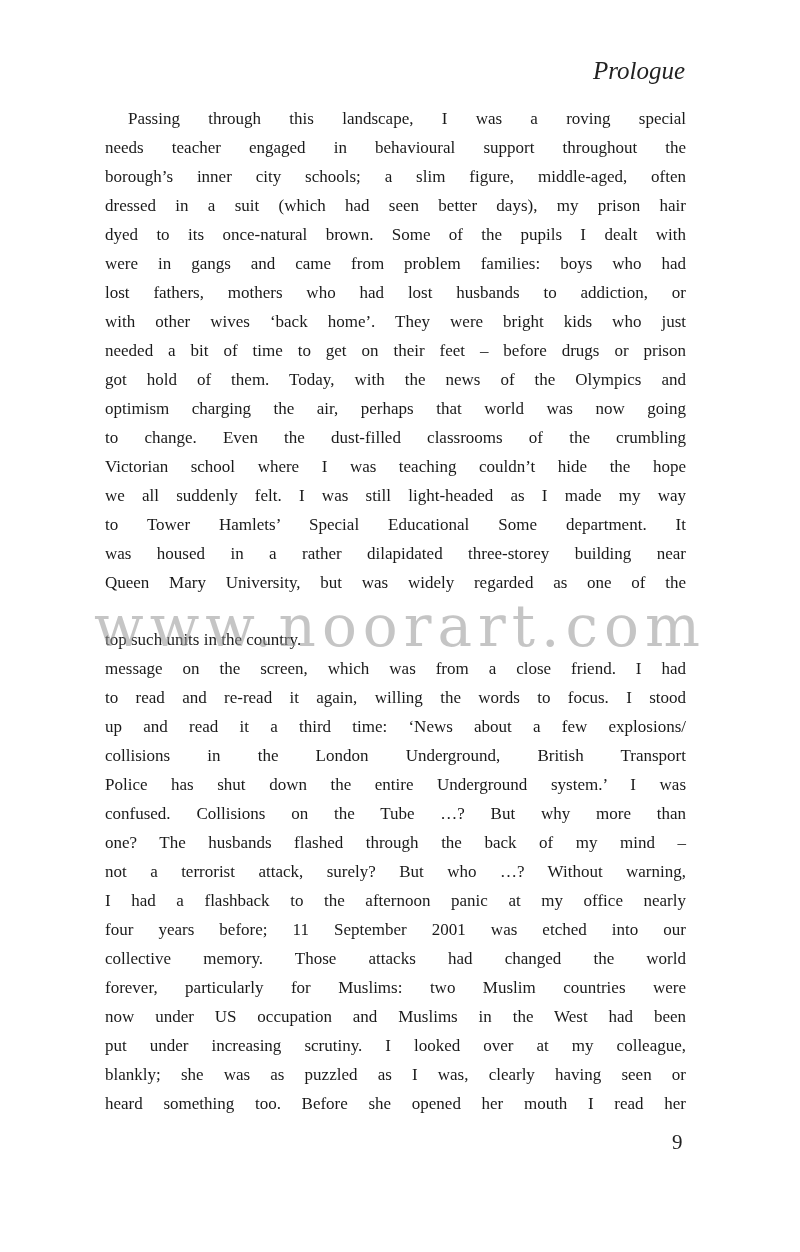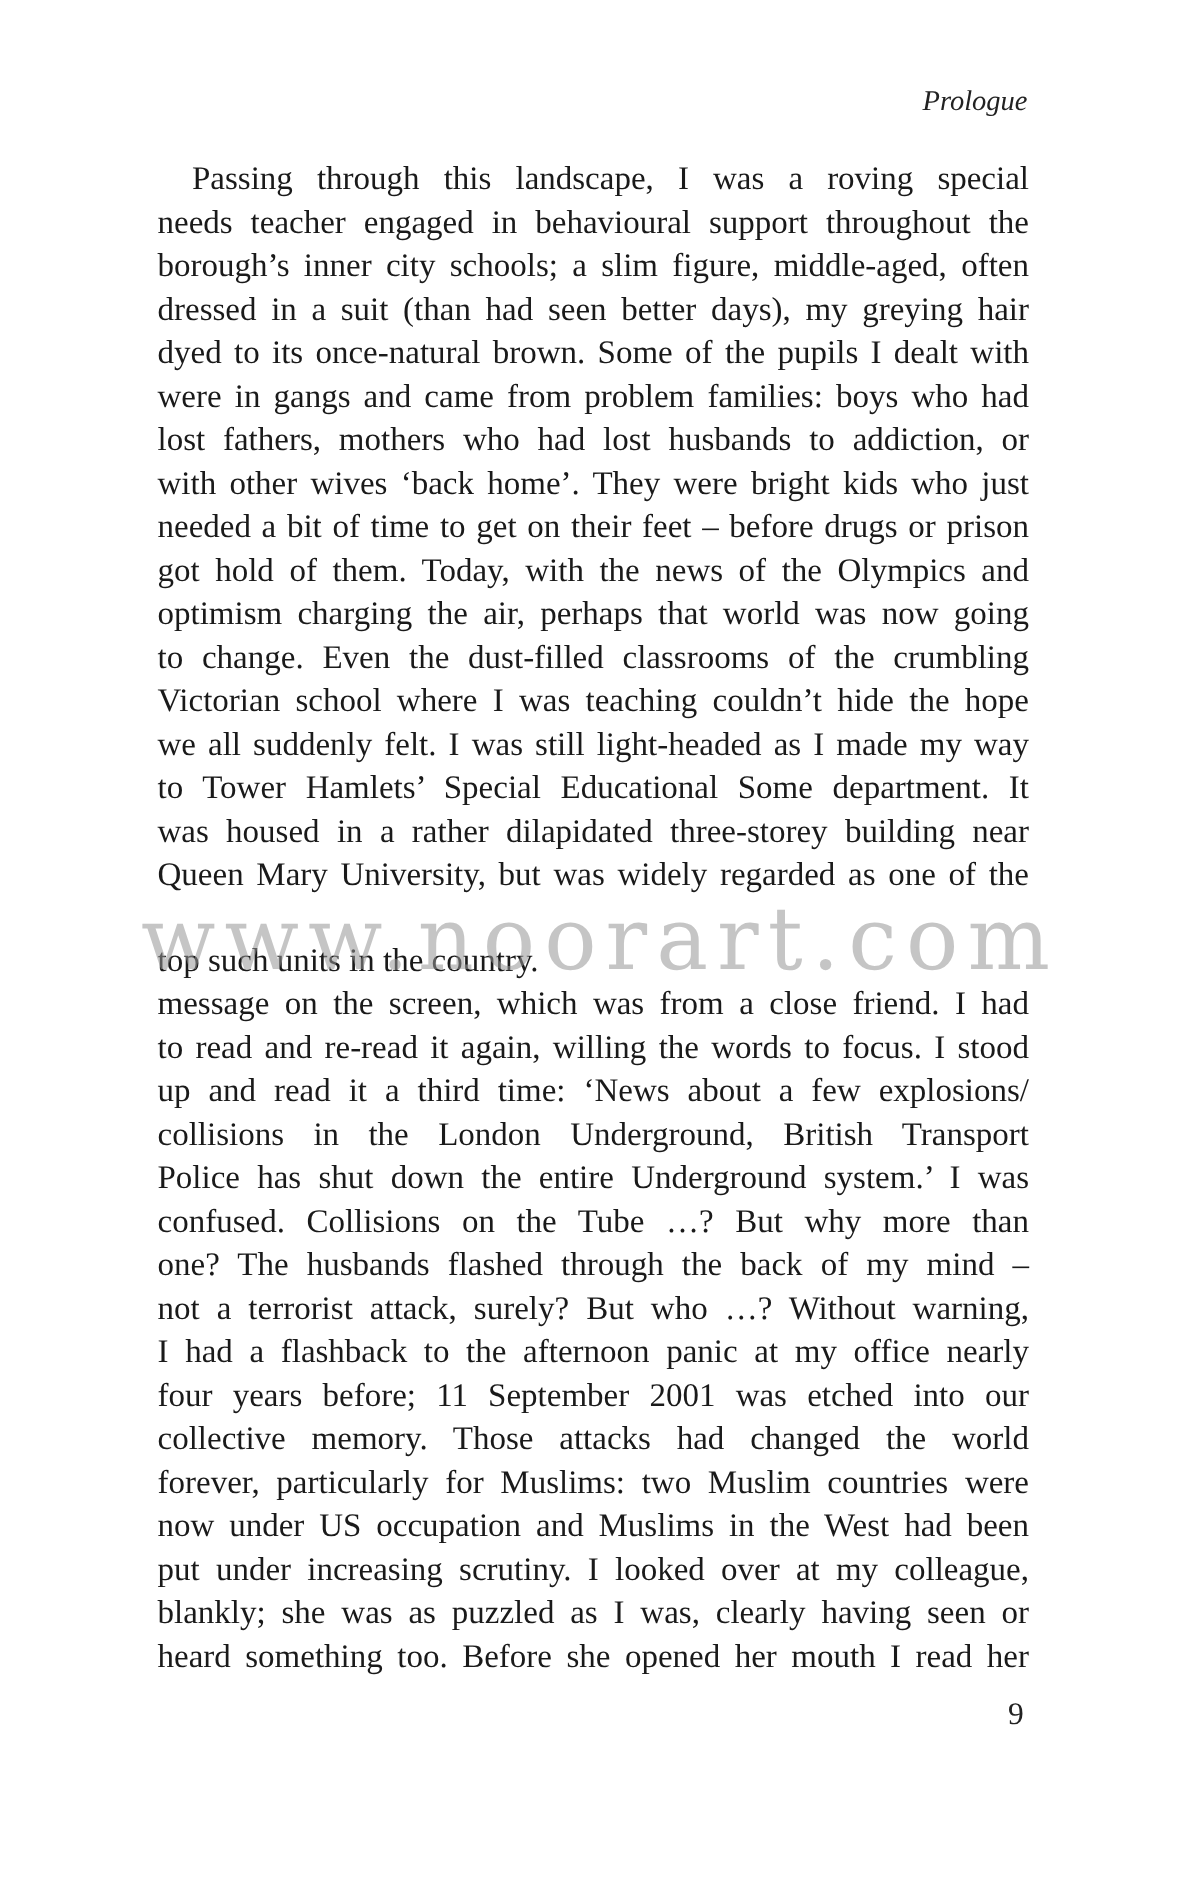--- a/index.html
+++ b/index.html
@@ -13,29 +13,29 @@
       position: relative;
       overflow: hidden;
       font-family: "Liberation Serif", "DejaVu Serif", serif;
       color: #1a1a1a;
     }
     .running-head {
       position: absolute;
       top: 57px;
       right: 115px;
       font-style: italic;
-      font-size: 19px;
+      font-size: 25px;
       color: #222;
     }
     .body-text {
       position: absolute;
       top: 104px;
       left: 105px;
       width: 581px;
-      font-size: 22px;
+      font-size: 17px;
       line-height: 29px;
     }
     .line {
       display: block;
       white-space: nowrap;
       text-align: justify;
       text-align-last: justify;
       height: 29px;
     }
     .line.last {
@@ -70,21 +70,21 @@
 </head>
 <body>
 
 <div class="running-head">Prologue</div>
 
 <div class="body-text">
   <div class="paragraph">
     <span class="line indent">Passing through this landscape, I was a roving special</span>
     <span class="line">needs teacher engaged in behavioural support throughout the</span>
     <span class="line">borough’s inner city schools; a slim figure, middle-aged, often</span>
-    <span class="line">dressed in a suit (than had seen better days), my greying hair</span>
+    <span class="line">dressed in a suit (which had seen better days), my prison hair</span>
     <span class="line">dyed to its once-natural brown. Some of the pupils I dealt with</span>
     <span class="line">were in gangs and came from problem families: boys who had</span>
     <span class="line">lost fathers, mothers who had lost husbands to addiction, or</span>
     <span class="line">with other wives ‘back home’. They were bright kids who just</span>
     <span class="line">needed a bit of time to get on their feet – before drugs or prison</span>
     <span class="line">got hold of them. Today, with the news of the Olympics and</span>
     <span class="line">optimism charging the air, perhaps that world was now going</span>
     <span class="line">to change. Even the dust-filled classrooms of the crumbling</span>
     <span class="line">Victorian school where I was teaching couldn’t hide the hope</span>
     <span class="line">we all suddenly felt. I was still light-headed as I made my way</span>

